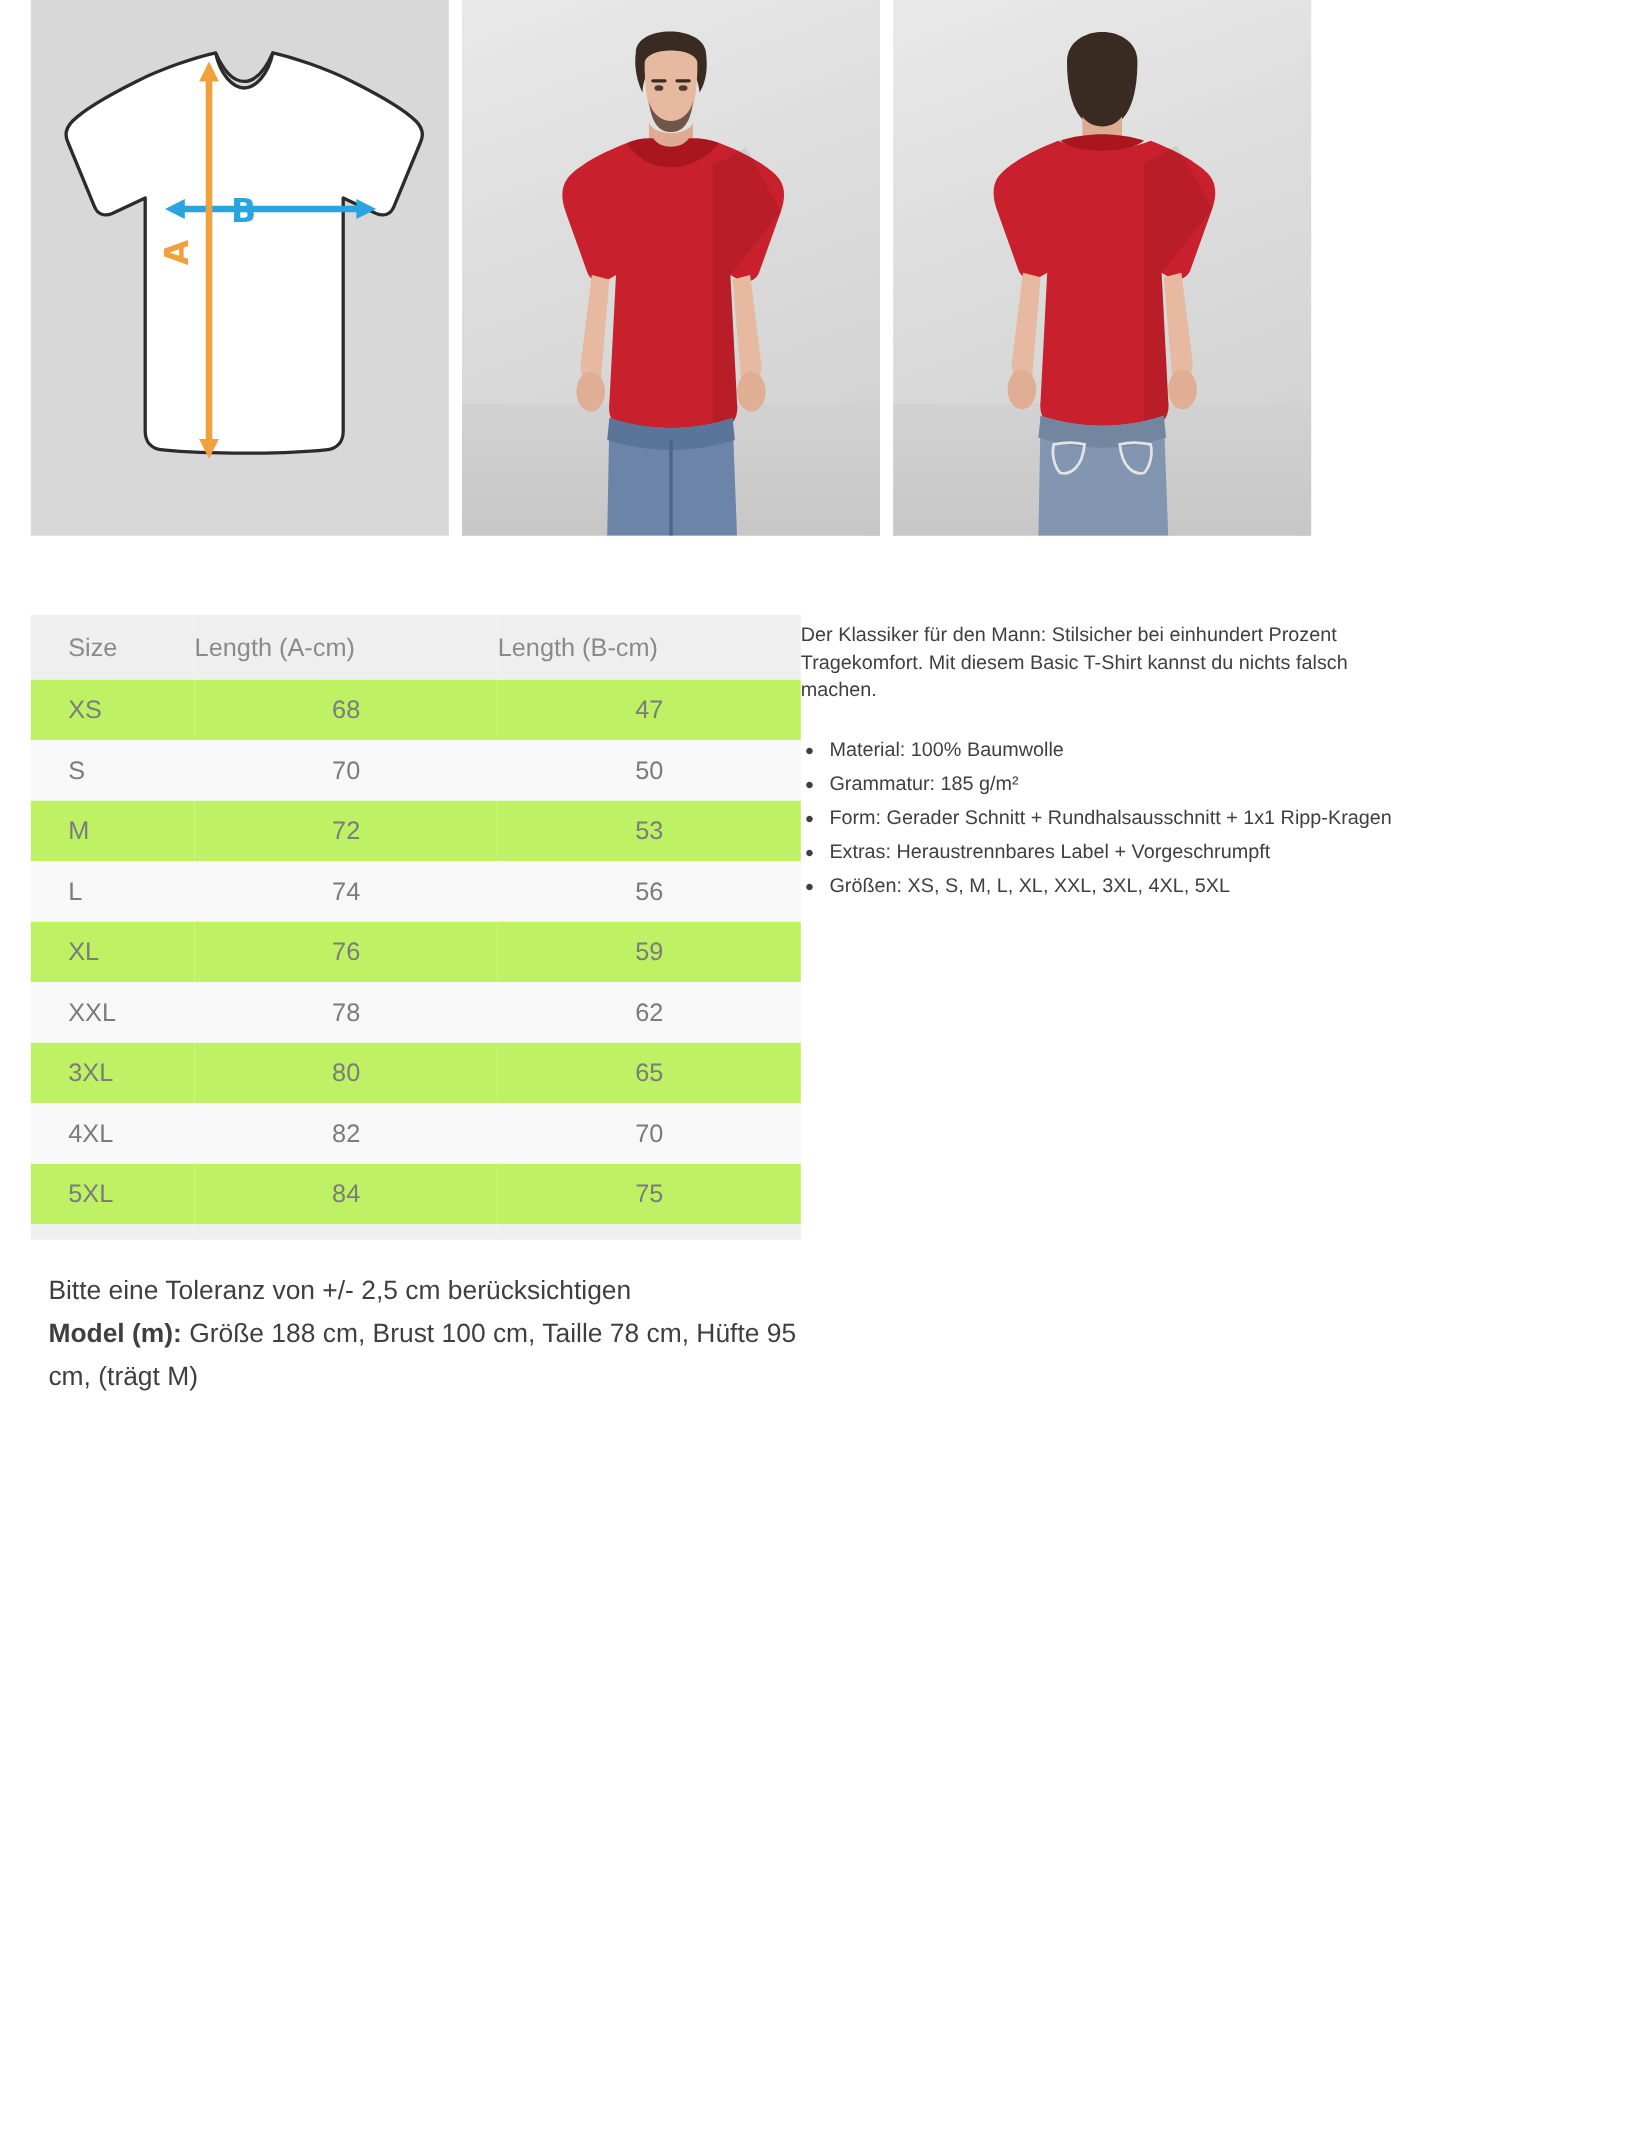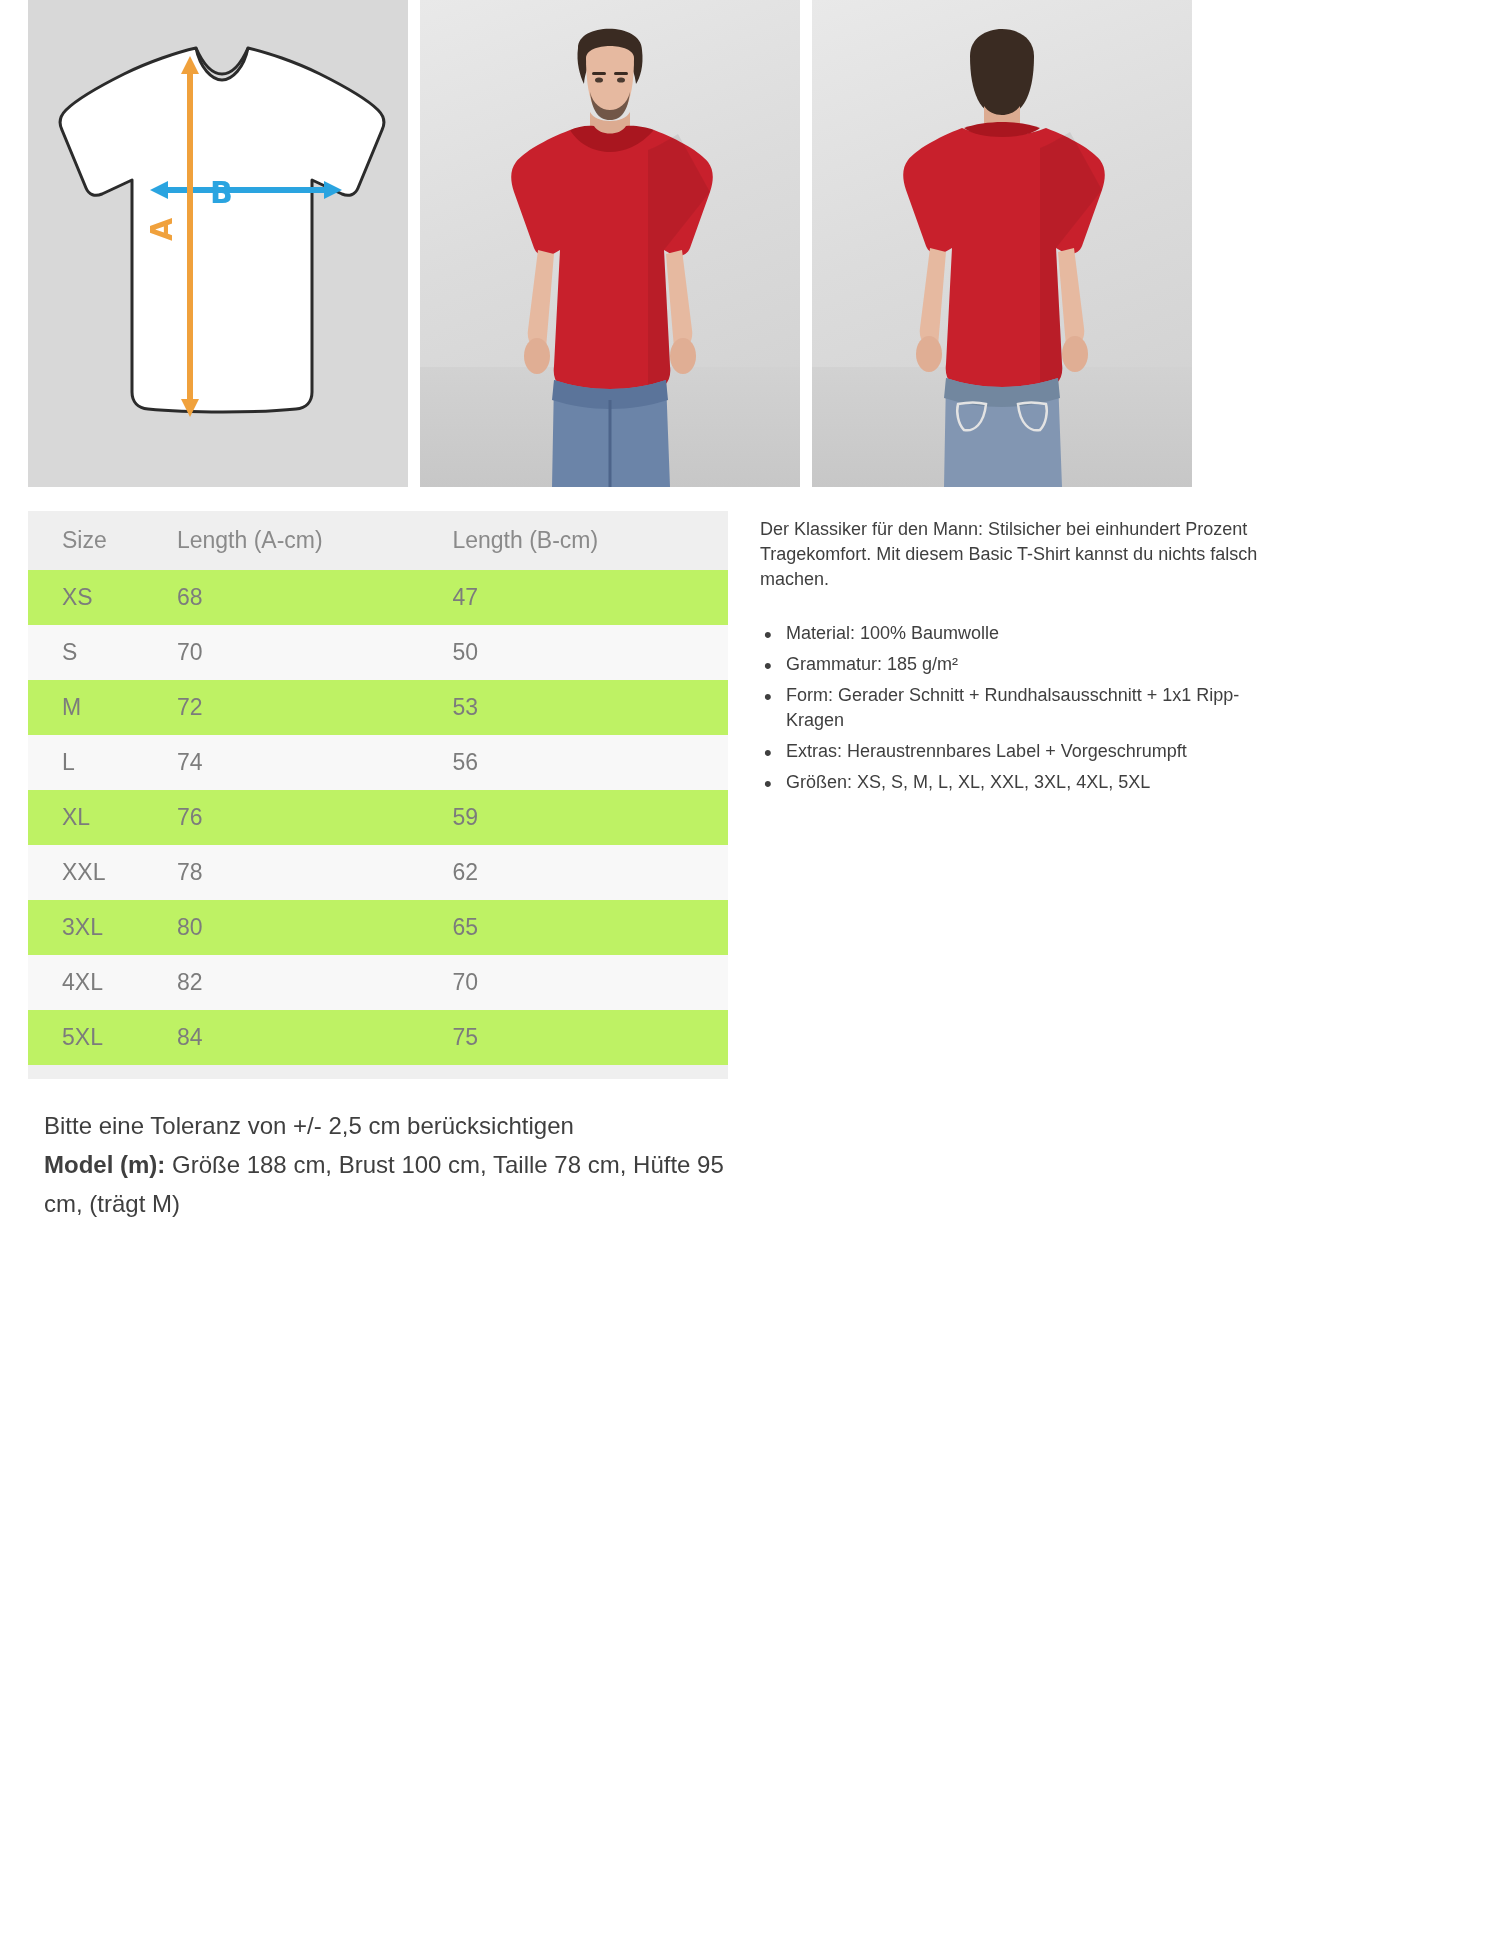--- a/index.html
+++ b/index.html
@@ -70,41 +70,42 @@
     background: linear-gradient(#d2d2d2, #c7c7c7);
   }
   .person { position: absolute; left: 0; top: 0; }
 
   
   .mid {
     display: flex;
     padding: 24px 28px 0 28px;
     box-sizing: border-box;
     width: 1296px;
-    gap: 32px;
+    margin-top: 48px;
   }
 
   
   .size-table-wrap { width: 700px; }
   table.size-table {
     border-collapse: collapse;
     width: 700px;
     font-size: 22px;
     color: #767676;
   }
   table.size-table th {
     font-weight: normal;
     text-align: left;
     padding: 16px 0 16px 0;
     color: #8a8a8a;
     font-size: 23px;
     background: #efefef;
   }
   table.size-table th:first-child { text-align: left; padding-left: 34px; }
   table.size-table td {
+    text-align: center;
     padding: 14px 0;
     font-size: 23px;
     color: #7c7c7c;
   }
   table.size-table td:first-child { text-align: left; padding-left: 34px; }
   table.size-table tr.odd td { background: #bef264; }
   table.size-table tr.even td { background: #f8f8f8; }
   table.size-table tr.last-strip td {
     background: #efefef;
     padding: 0;

